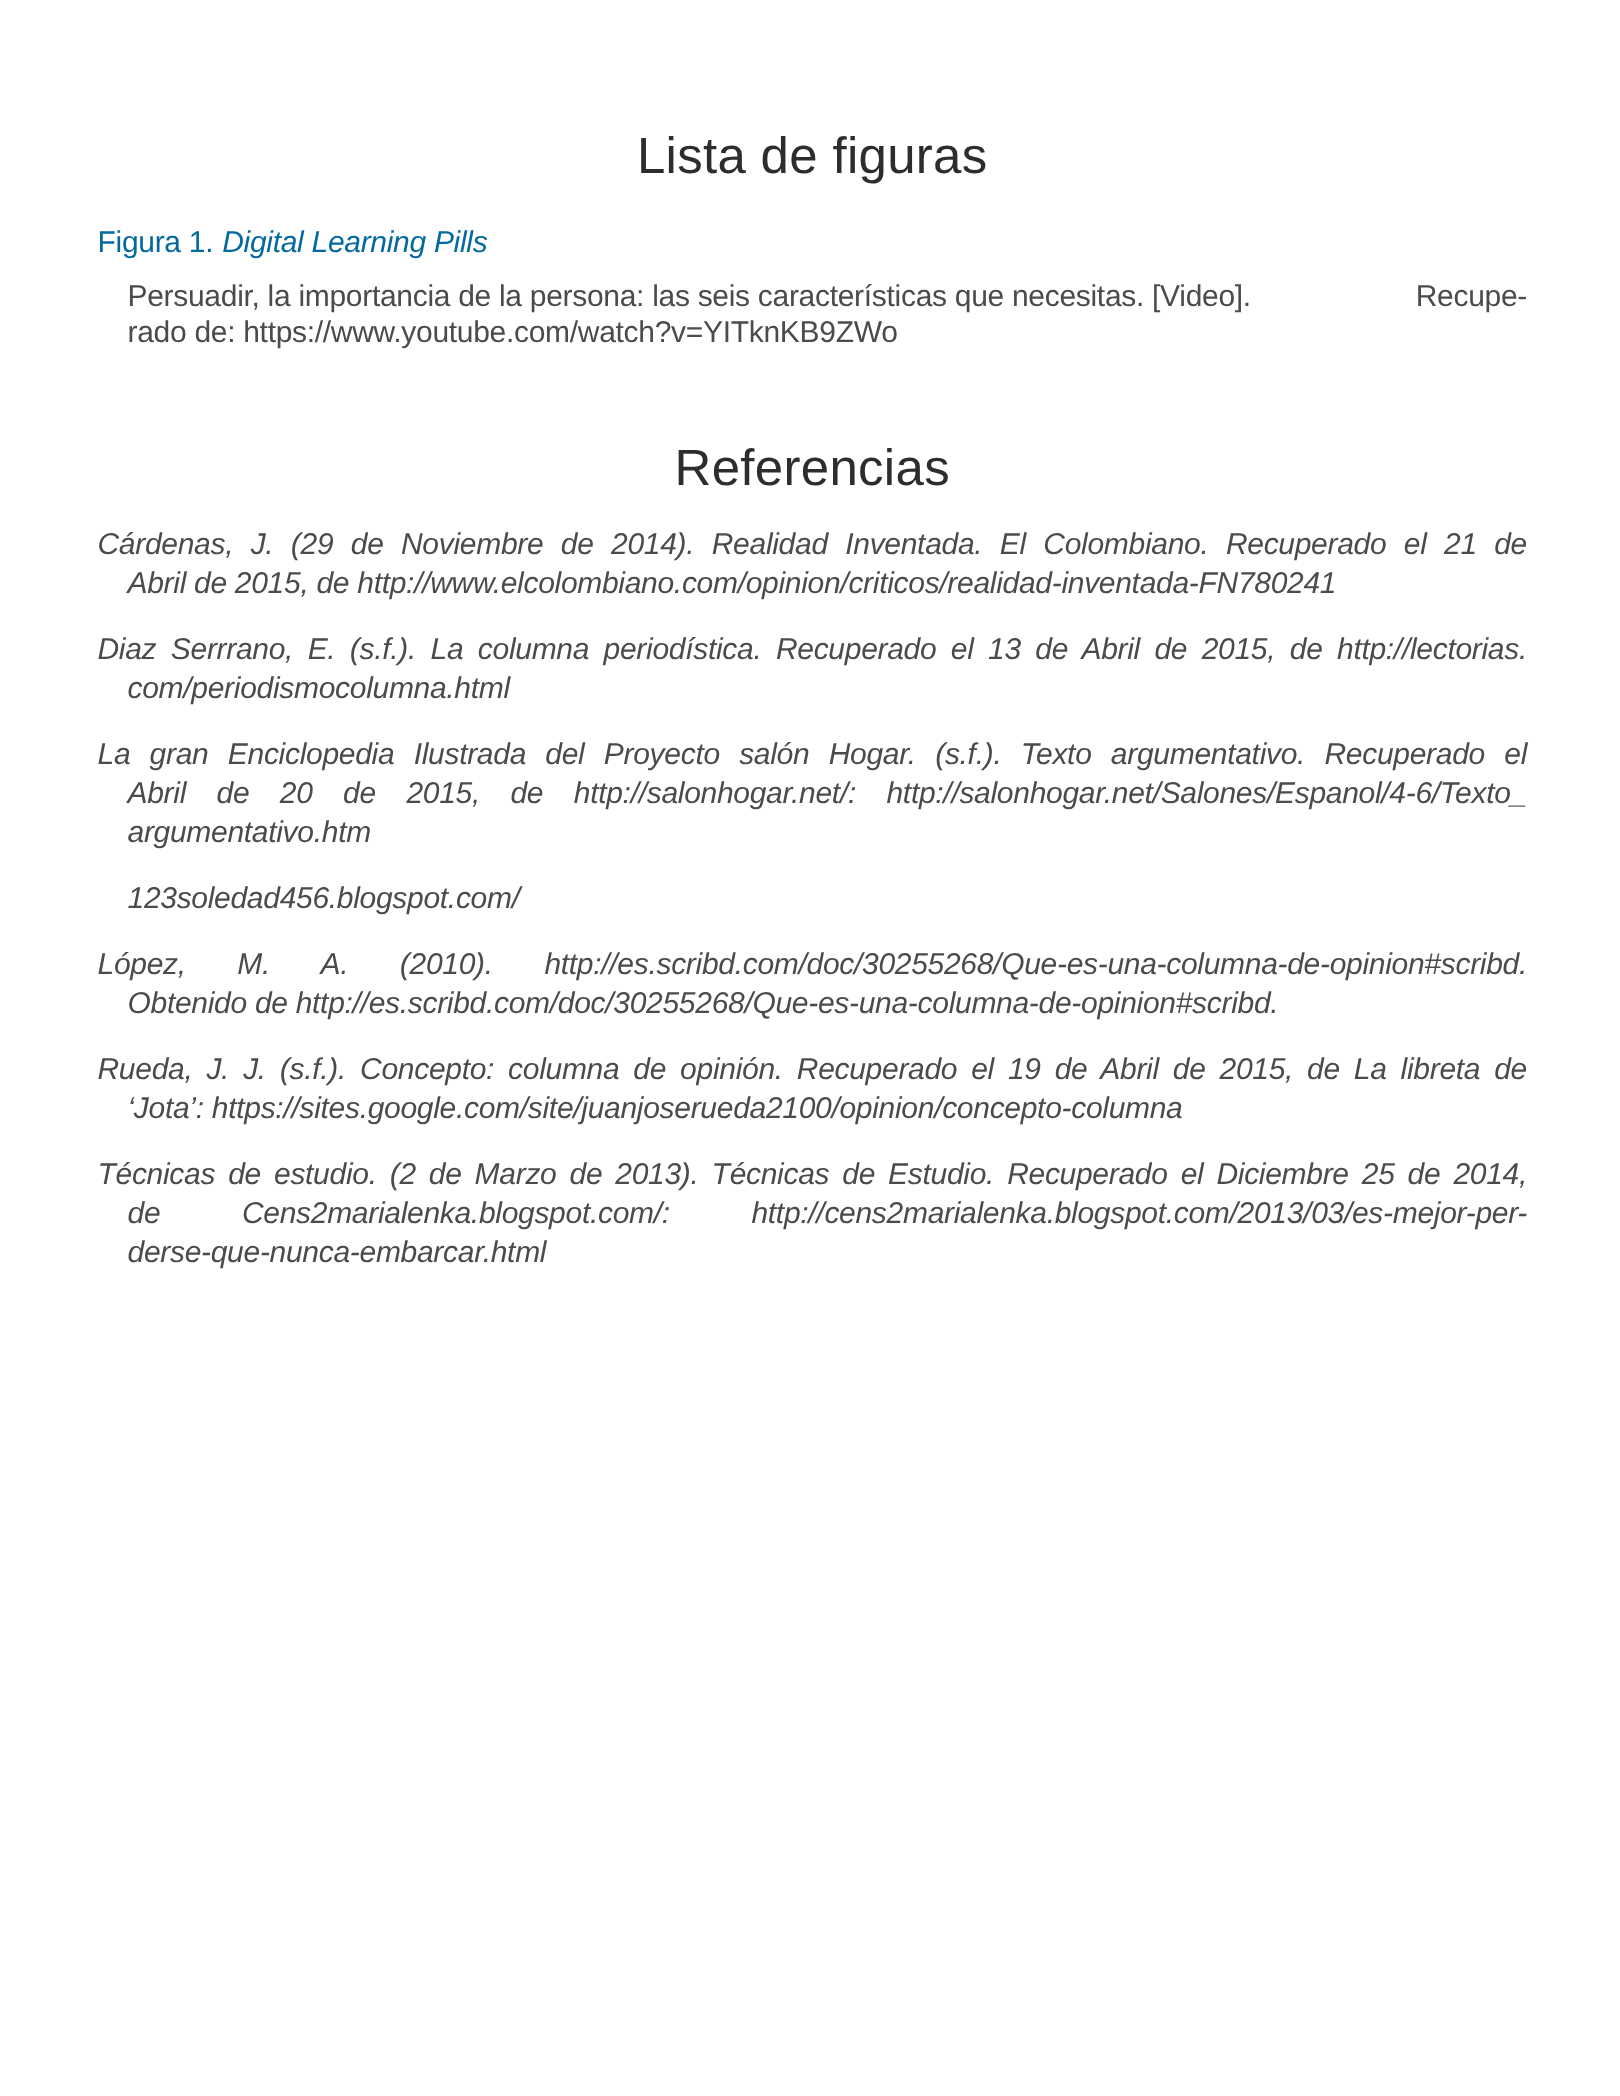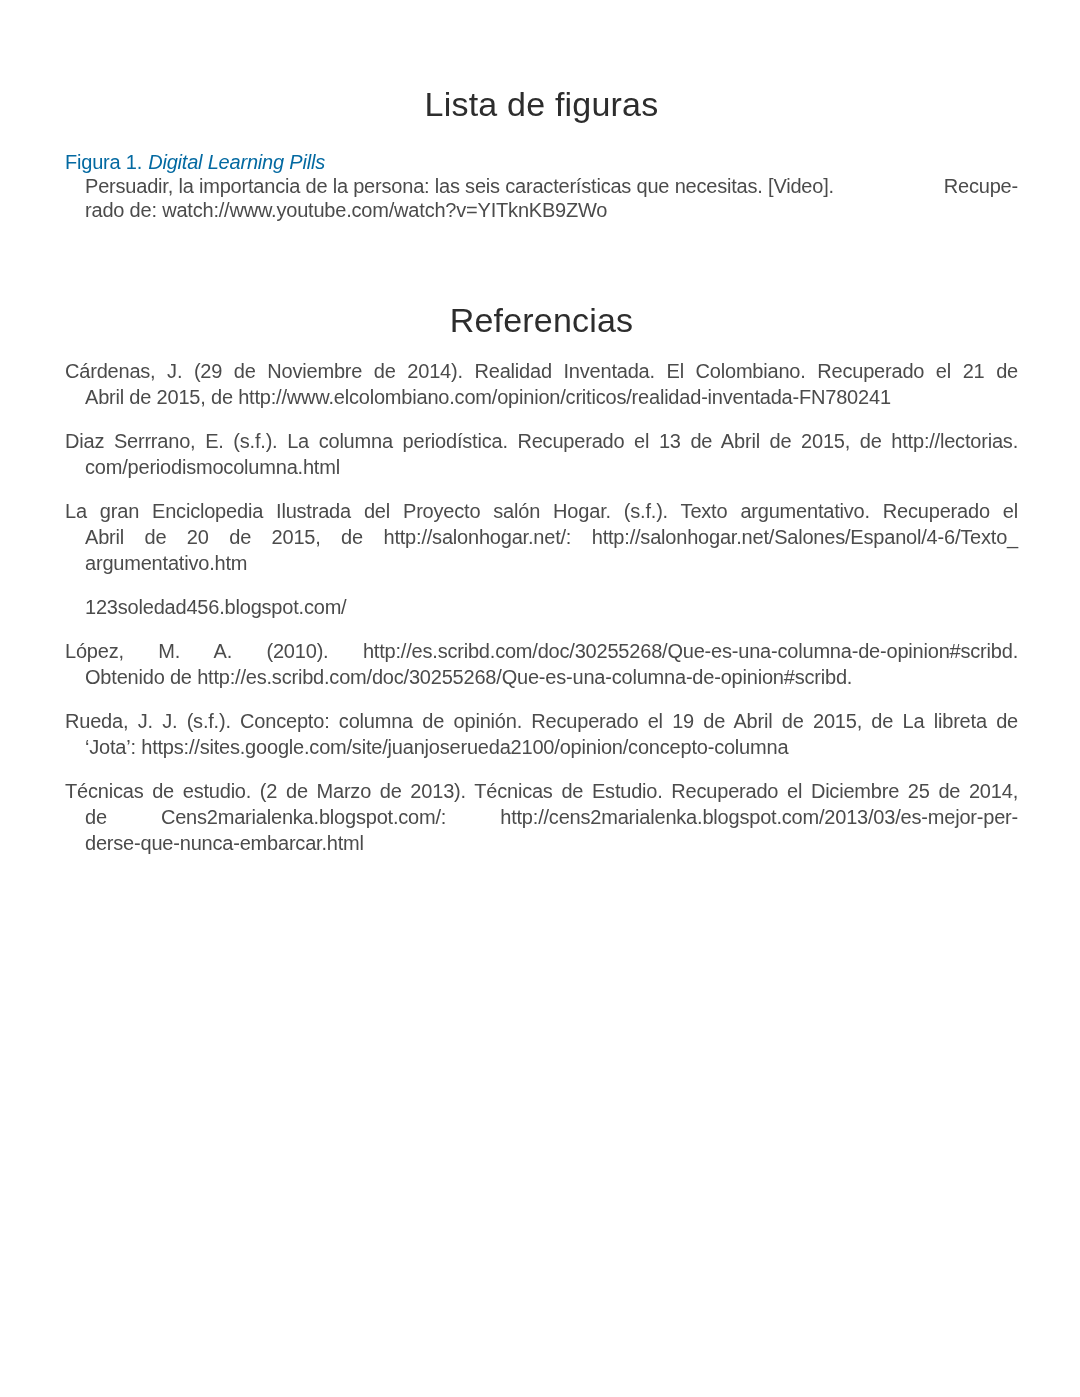--- a/index.html
+++ b/index.html
@@ -17,36 +17,36 @@
   .section-title {
     margin: 0;
     font-size: 34px;
     font-weight: 400;
     line-height: 44px;
     text-align: center;
     color: #2d2d2d;
     letter-spacing: 0.2px;
   }
   .figures-title { margin-bottom: 24px; }
-  .references-title { margin-top: 76px; margin-bottom: 16px; }
+  .references-title { margin-top: 56px; margin-bottom: 16px; }
 
   .fig-entry { font-size: 20px; line-height: 24px; letter-spacing: -0.2px; }
   .fig-label-line { color: #0369a1; }
   .fig-label { margin-right: 6px; }
   .fig-name { font-style: italic; }
   .fig-desc-line { padding-left: 20px; }
-  .fig-desc-l1 { display: flex; justify-content: space-between; }
+  .fig-desc-l1 { display: flex; justify-content: space-between; margin-top: 12px; }
 
   .ref {
     margin: 0 0 18px 0;
     font-size: 20px;
     line-height: 26px;
     letter-spacing: -0.2px;
   }
-  .ref-line { display: block; white-space: nowrap; }
+  .ref-line { display: block; white-space: nowrap; font-style: italic; }
   .ref-line.cont { padding-left: 20px; }
   .ref-line.just { text-align: justify; text-align-last: justify; }
 
   .page-number {
     position: absolute;
     left: 0;
     right: 0;
     bottom: 25px;
     text-align: center;
     font-size: 21px;
@@ -63,21 +63,21 @@
   <h1 class="section-title figures-title">Lista de figuras</h1>
 
   <div class="fig-entry">
     <div class="fig-label-line">
       <span class="fig-label">Figura 1.</span><span class="fig-name">Digital Learning Pills</span>
     </div>
     <div class="fig-desc-line fig-desc-l1">
       <span>Persuadir, la importancia de la persona: las seis características que necesitas. [Video].</span>
       <span>Recupe-</span>
     </div>
-    <div class="fig-desc-line">rado de: watch://www.youtube.com/watch?v=YITknKB9ZWo</div>
+    <div class="fig-desc-line">rado de: https://www.youtube.com/watch?v=YITknKB9ZWo</div>
   </div>
 
   <h1 class="section-title references-title">Referencias</h1>
 
   <div class="ref">
     <span class="ref-line just">Cárdenas, J. (29 de Noviembre de 2014). Realidad Inventada. El Colombiano. Recuperado el 21 de</span>
     <span class="ref-line cont">Abril de 2015, de http://www.elcolombiano.com/opinion/criticos/realidad-inventada-FN780241</span>
   </div>
 
   <div class="ref">

